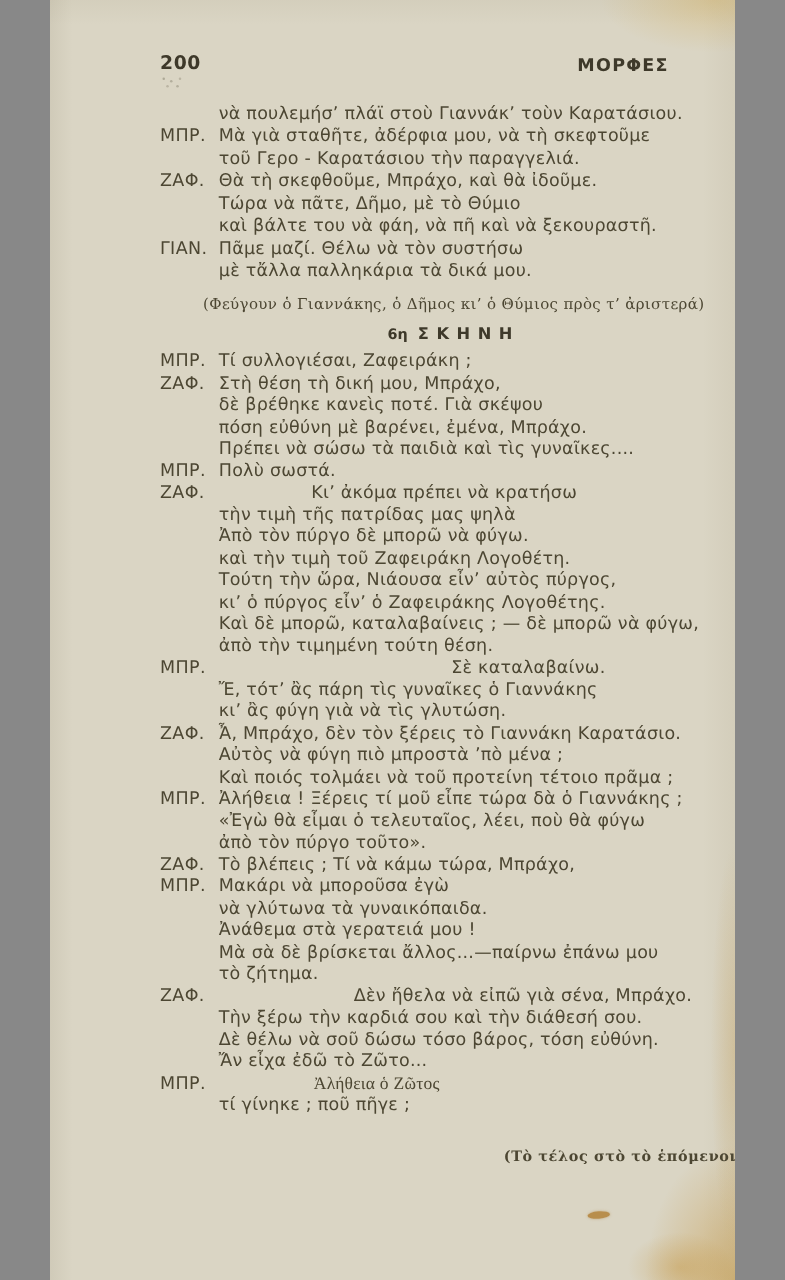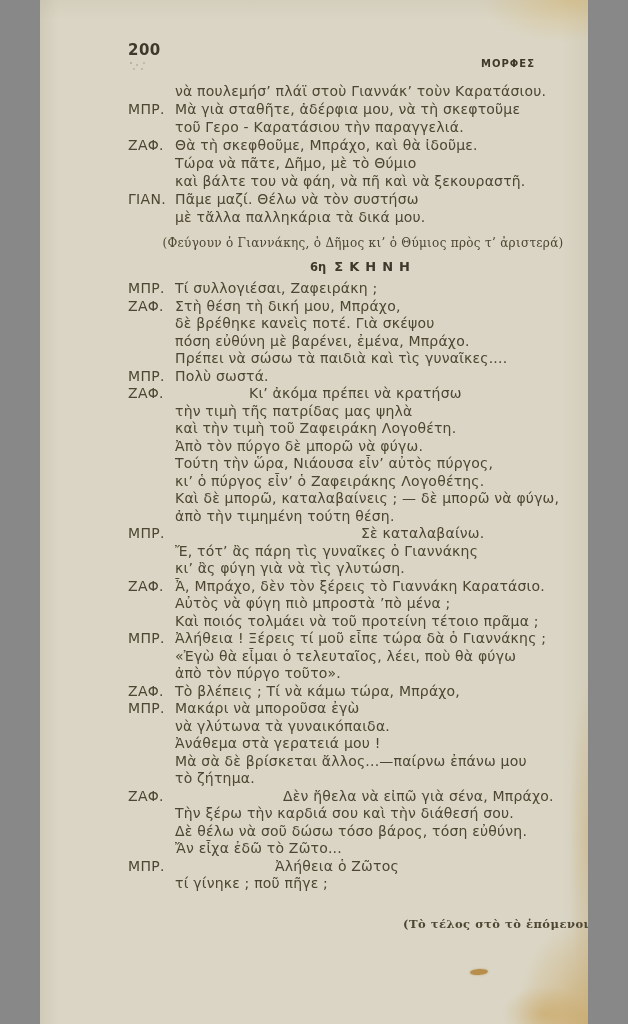--- a/index.html
+++ b/index.html
@@ -59,22 +59,22 @@
     background:rgba(90,85,65,.35);
     box-shadow:6px 2px 0 rgba(90,85,65,.3), 13px 0 0 rgba(90,85,65,.25), 3px 6px 0 rgba(90,85,65,.25), 11px 6px 0 rgba(90,85,65,.3);
   }
 
   .header{position:absolute;top:41px;left:88px;right:53px;height:20px;}
   .page-number{
     position:absolute;left:0;top:0;
     font-size:15px;font-weight:bold;color:var(--ink-dark);letter-spacing:.5px;
   }
   .running-title{
-    position:absolute;right:0;top:17px;
-    font-size:10px;font-weight:bold;color:var(--ink-dark);letter-spacing:1px;
+    position:absolute;right:0;top:4px;
+    font-size:14px;font-weight:bold;color:var(--ink-dark);letter-spacing:1px;
   }
 
   .body{position:absolute;left:88px;top:76px;width:470px;}
   .line{display:flex;line-height:18px;font-size:14px;white-space:nowrap;}
   .block2 .line{line-height:17.5px;}
   .speaker{width:47px;flex:0 0 47px;letter-spacing:.3px;}
   .text{letter-spacing:.2px;}
 
   .stage-direction{
     margin-top:10px;
@@ -189,28 +189,28 @@
         <div class="line">
           <span class="speaker">ΖΑΦ.</span>
           <span class="text" style="margin-left: 74px;">Κι’ ἀκόμα πρέπει νὰ κρατήσω</span>
         </div>
         <div class="line">
           <span class="speaker"></span>
           <span class="text">τὴν τιμὴ τῆς πατρίδας μας ψηλὰ</span>
         </div>
         <div class="line">
           <span class="speaker"></span>
+          <span class="text">Ἀπὸ τὸν πύργο δὲ μπορῶ νὰ φύγω.</span>
+        </div>
+        <div class="line">
+          <span class="speaker"></span>
           <span class="text">καὶ τὴν τιμὴ τοῦ Ζαφειράκη Λογοθέτη.</span>
         </div>
         <div class="line">
           <span class="speaker"></span>
-          <span class="text">Ἀπὸ τὸν πύργο δὲ μπορῶ νὰ φύγω.</span>
-        </div>
-        <div class="line">
-          <span class="speaker"></span>
           <span class="text">Τούτη τὴν ὥρα, Νιάουσα εἶν’ αὐτὸς πύργος,</span>
         </div>
         <div class="line">
           <span class="speaker"></span>
           <span class="text">κι’ ὁ πύργος εἶν’ ὁ Ζαφειράκης Λογοθέτης.</span>
         </div>
         <div class="line">
           <span class="speaker"></span>
           <span class="text">Καὶ δὲ μπορῶ, καταλαβαίνεις ; — δὲ μπορῶ νὰ φύγω,</span>
         </div>
@@ -289,21 +289,21 @@
         <div class="line">
           <span class="speaker"></span>
           <span class="text">Δὲ θέλω νὰ σοῦ δώσω τόσο βάρος, τόση εὐθύνη.</span>
         </div>
         <div class="line">
           <span class="speaker"></span>
           <span class="text">Ἄν εἶχα ἐδῶ τὸ Ζῶτο...</span>
         </div>
         <div class="line">
           <span class="speaker">ΜΠΡ.</span>
-          <span class="text" style="margin-left: 100px;">Ἀλήθεια ὁ Ζῶτος</span>
+          <span class="text" style="margin-left: 76px; font-family: Liberation Serif, serif;">Ἀλήθεια ὁ Ζῶτος</span>
         </div>
         <div class="line">
           <span class="speaker"></span>
           <span class="text">τί γίνηκε ; ποῦ πῆγε ;</span>
         </div>
       </div>
 
     <div class="continuation-note">(Τὸ τέλος στὸ τὸ ἑπόμενον)</div>
   </div>
 </div>

